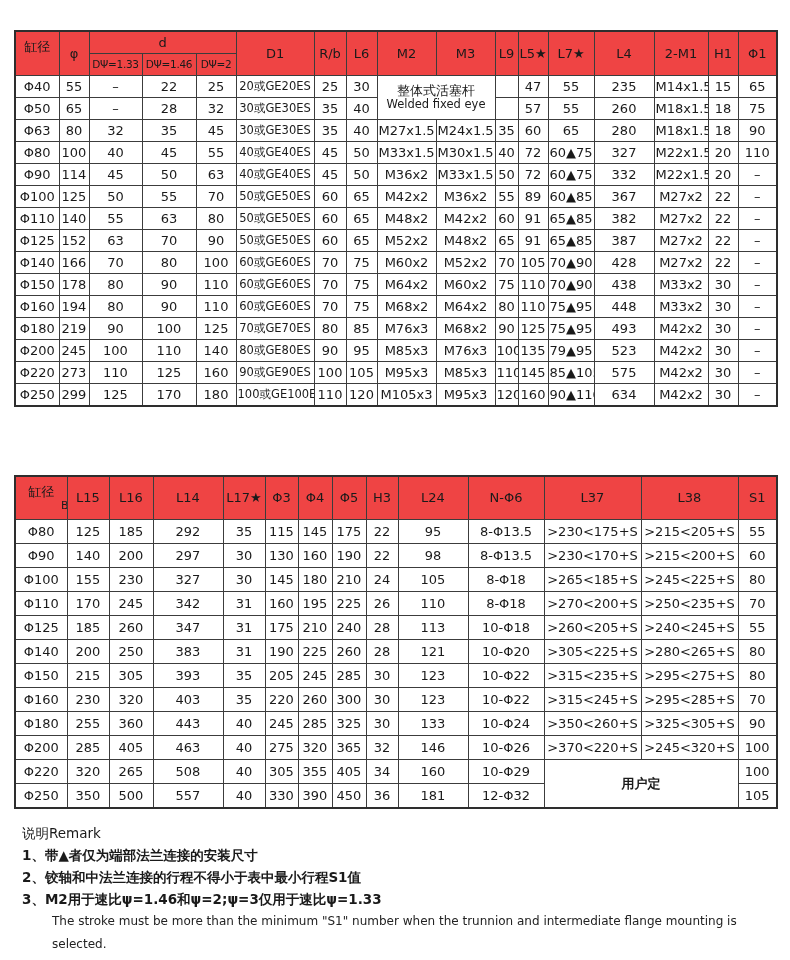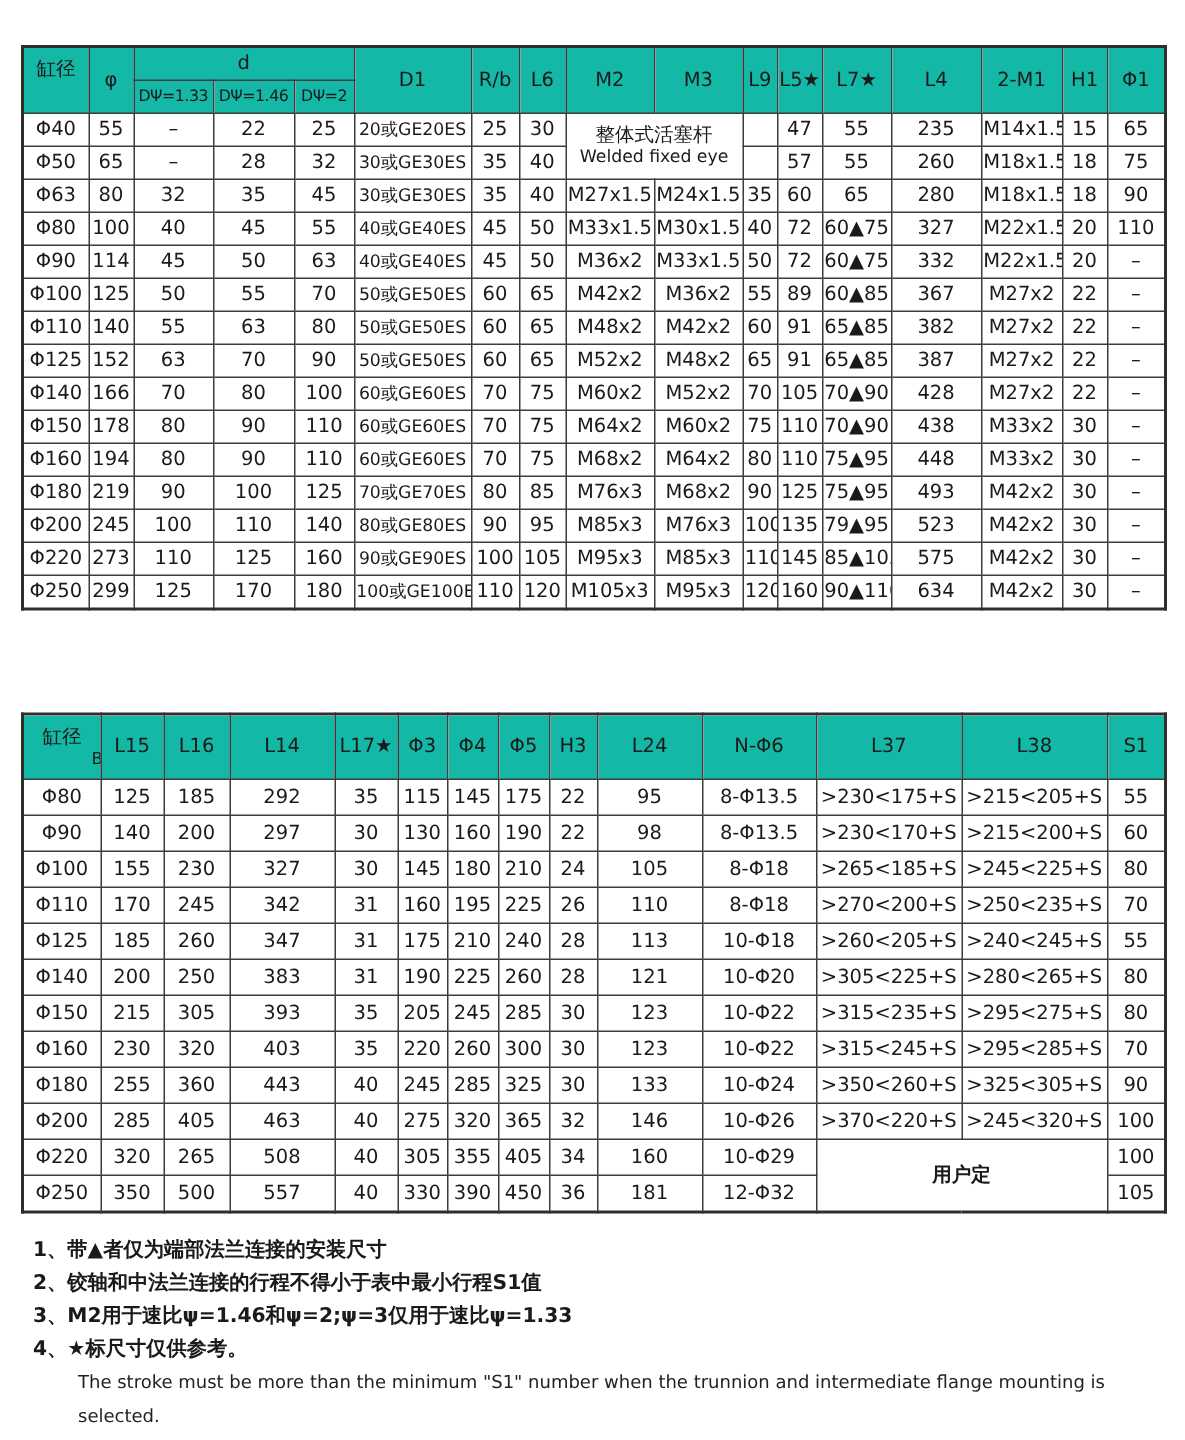--- a/index.html
+++ b/index.html
@@ -11,21 +11,21 @@
   .page{padding:30px 14px 0 14px;}
   table{
     border-collapse:collapse;table-layout:fixed;width:762px;
     border:2px solid #2e2e2e;
   }
   th,td{
     border:1px solid #3c3c3c;text-align:center;vertical-align:middle;
     padding:0 1px;font-size:13px;font-weight:normal;height:21px;
     line-height:1.05;white-space:nowrap;overflow:hidden;
   }
-  thead th{background:#14b8a6;height:21px;}
+  thead th{background:#ef4444;height:21px;}
   #table2 thead th{height:42px;}
   #table2 td{height:23px;}
   .bore-head .zh{font-size:13px;display:block;}
   .bore-head .en{font-size:11px;display:block;margin-top:1px;padding-left:44px;}
   .subhead{font-size:10.5px;letter-spacing:-0.3px;}
   .c-d1{font-size:11.5px;text-align:center;}
   .welded{line-height:1.2;}
   .welded .zh{font-size:13px;display:block;}
   .welded .en{font-size:11.5px;display:block;}
   .merged-user{font-size:13px;font-weight:bold;}
@@ -603,24 +603,24 @@
           <td>450</td>
           <td>36</td>
           <td>181</td>
           <td>12-Φ32</td>
           <td>105</td>
         </tr>
       </tbody>
   </table>
 
   <div class="remarks">
+    <div class="title">说明Remark</div>
     <div id="remark-items">
         <div class="remark-item">1、带▲者仅为端部法兰连接的安装尺寸</div>
         <div class="remark-item">2、铰轴和中法兰连接的行程不得小于表中最小行程S1值</div>
         <div class="remark-item">3、M2用于速比ψ=1.46和ψ=2;ψ=3仅用于速比ψ=1.33</div>
-        <div class="remark-item">4、★标尺寸仅供参考。</div>
       </div>
     <div id="remark-en">
         <div class="remark-en">The stroke must be more than the minimum "S1" number when the trunnion and intermediate flange mounting is selected.</div>
       </div>
   </div>
 
 </div>
 
 </body></html>

